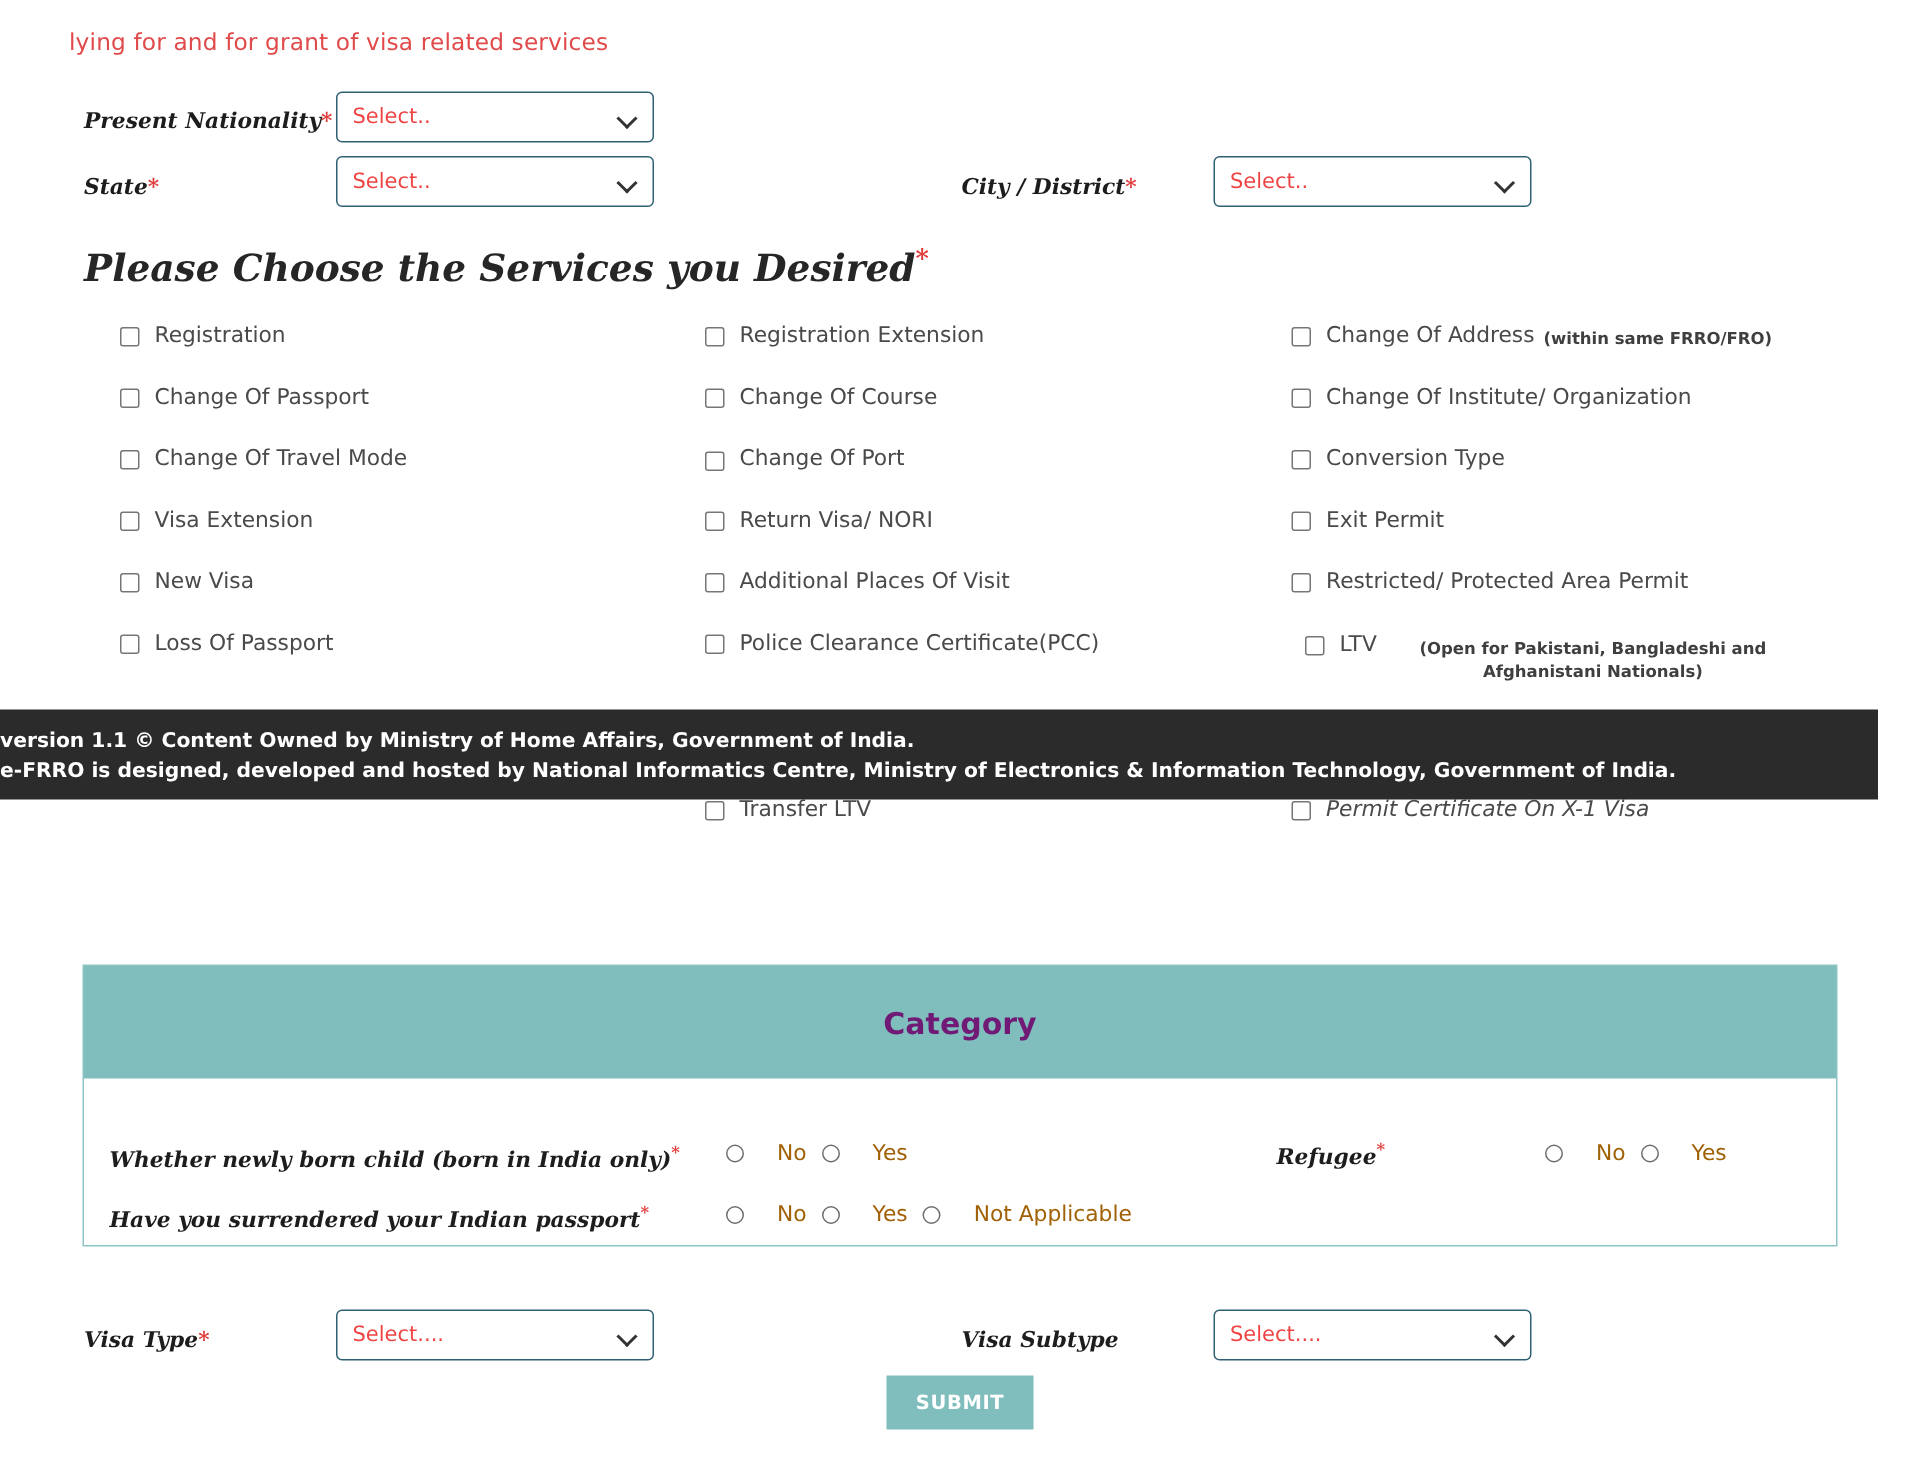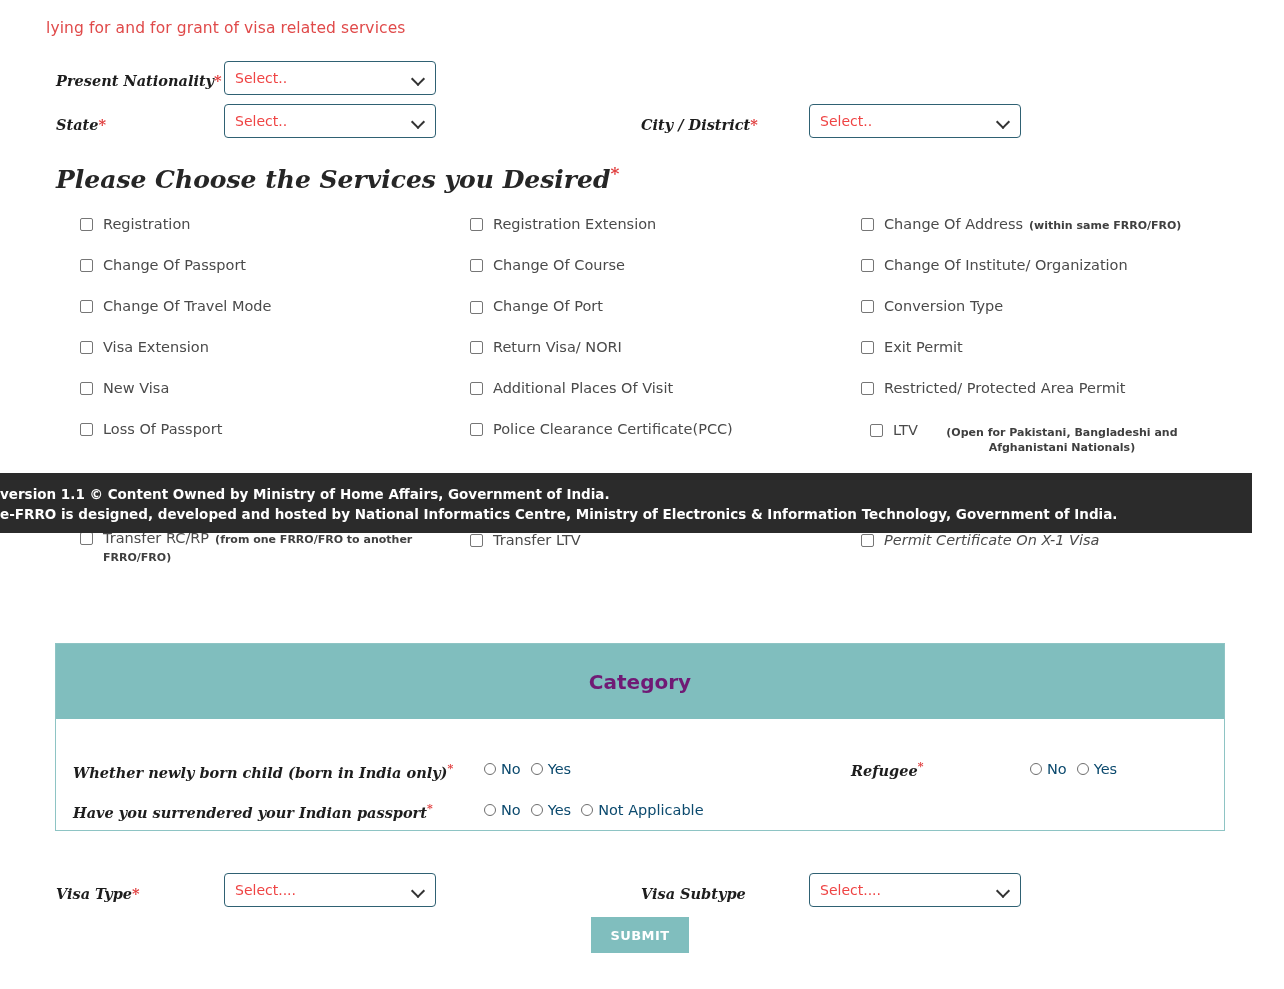--- a/index.html
+++ b/index.html
@@ -159,23 +159,23 @@
   .radio-grp { position: absolute; display: flex; align-items: center; }
   .radio-grp .opt { display: flex; align-items: center; margin-right: 10px; }
   .rb {
     width: 12px; height: 12px;
     border: 1px solid #6e6e6e;
     border-radius: 50%;
     background: #fff;
     flex: 0 0 auto;
   }
   .rb-txt {
-    margin-left: 5px;
+    margin-left: 22px;
     font-size: 14.5px;
-    color: #0c4a6e;
+    color: #a16207;
     font-family: "DejaVu Sans", "Liberation Sans", sans-serif;
   }
 
   
   .submit-btn {
     position: absolute;
     left: 591px; top: 917px;
     width: 98px; height: 36px;
     background: #80bebe;
     color: #ffffff;
@@ -298,28 +298,20 @@
   </div>
 
   <div class="svc-block" style="left:870px; top:422px; width:330px; text-align:center;">
     <div class="inner" style="justify-content:flex-start;">
       <span class="cb"></span>
       <span class="svc-label">LTV</span>
       <span class="note" style="margin-top:3px; text-align:center; line-height:15px;">(Open for Pakistani, Bangladeshi and Afghanistani Nationals)</span>
     </div>
   </div>
 
-  <div class="svc-block" style="left:80px; top:530px; width:340px;">
-    <div class="inner">
-      <span class="cb"></span>
-      <span class="txt">
-        <span>Transfer RC/RP</span><span class="note">(from one FRRO/FRO to another FRRO/FRO)</span>
-      </span>
-    </div>
-  </div>
   <div class="svc" style="left:470px; top:532px;">
     <span class="cb"></span>
     <span class="svc-label">Transfer LTV</span>
   </div>
   <div class="svc" style="left:861px; top:532px;font-style:italic;">
     <span class="cb"></span>
     <span class="svc-label">Permit Certificate On X-1 Visa</span>
   </div>
 
 

